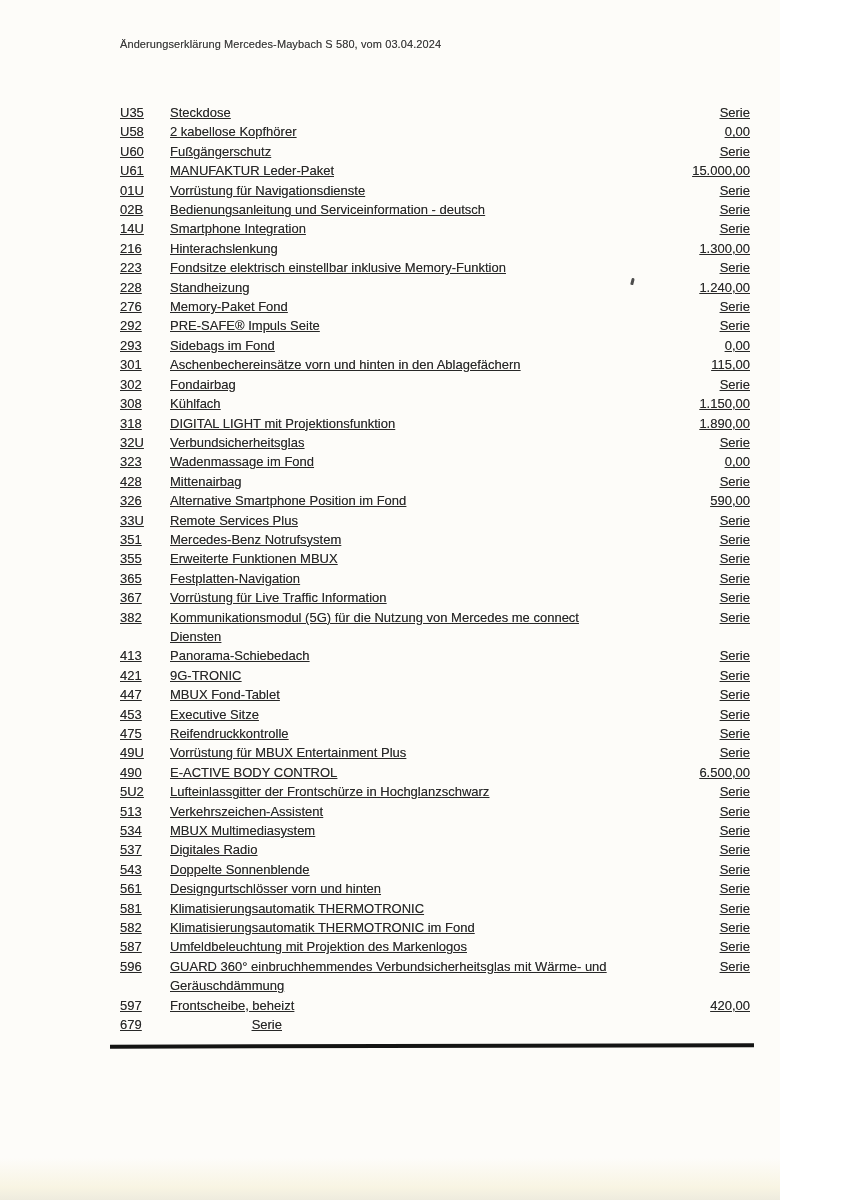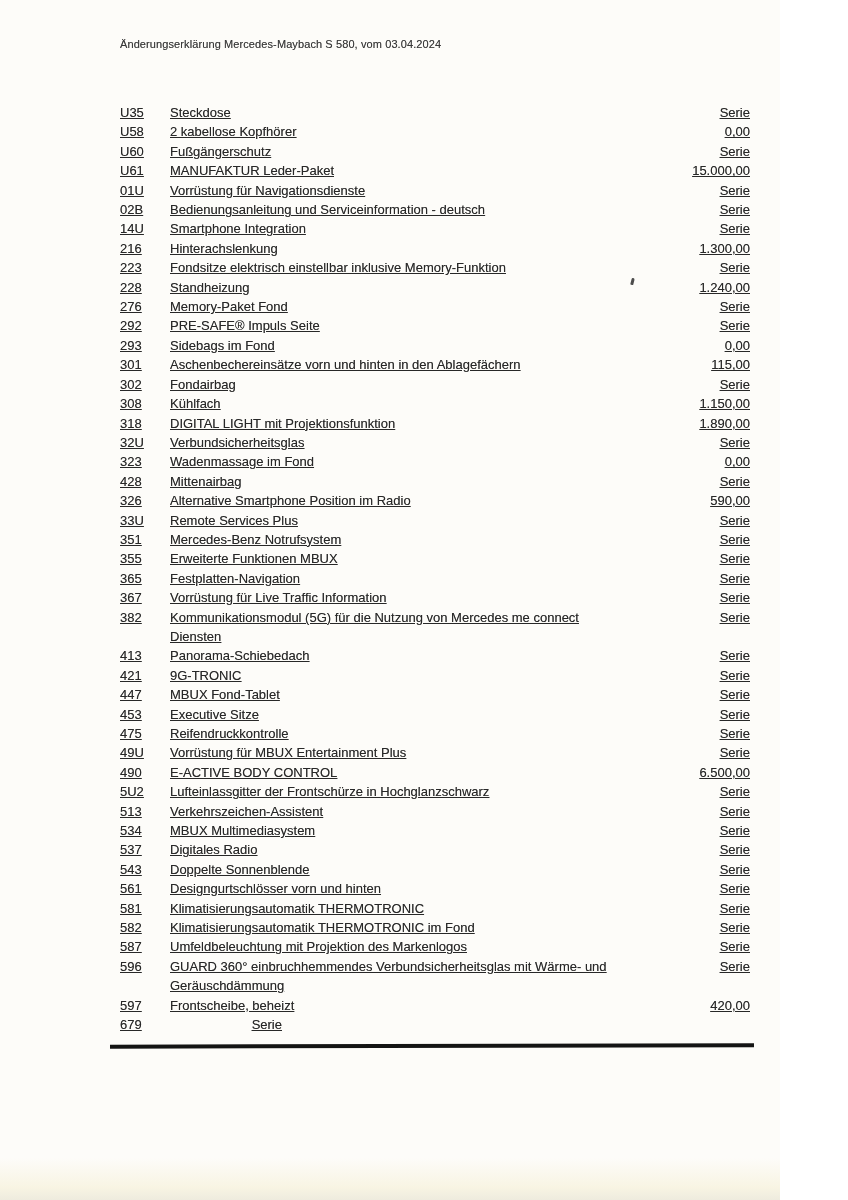--- a/index.html
+++ b/index.html
@@ -207,21 +207,21 @@
   </div>
 
   <div class="row">
     <span class="code">428</span>
     <span class="desc">Mittenairbag</span>
     <span class="price">Serie</span>
   </div>
 
   <div class="row">
     <span class="code">326</span>
-    <span class="desc">Alternative Smartphone Position im Radio</span>
+    <span class="desc">Alternative Smartphone Position im Fond</span>
     <span class="price">590,00</span>
   </div>
 
   <div class="row">
     <span class="code">33U</span>
     <span class="desc">Remote Services Plus</span>
     <span class="price">Serie</span>
   </div>
 
   <div class="row">

